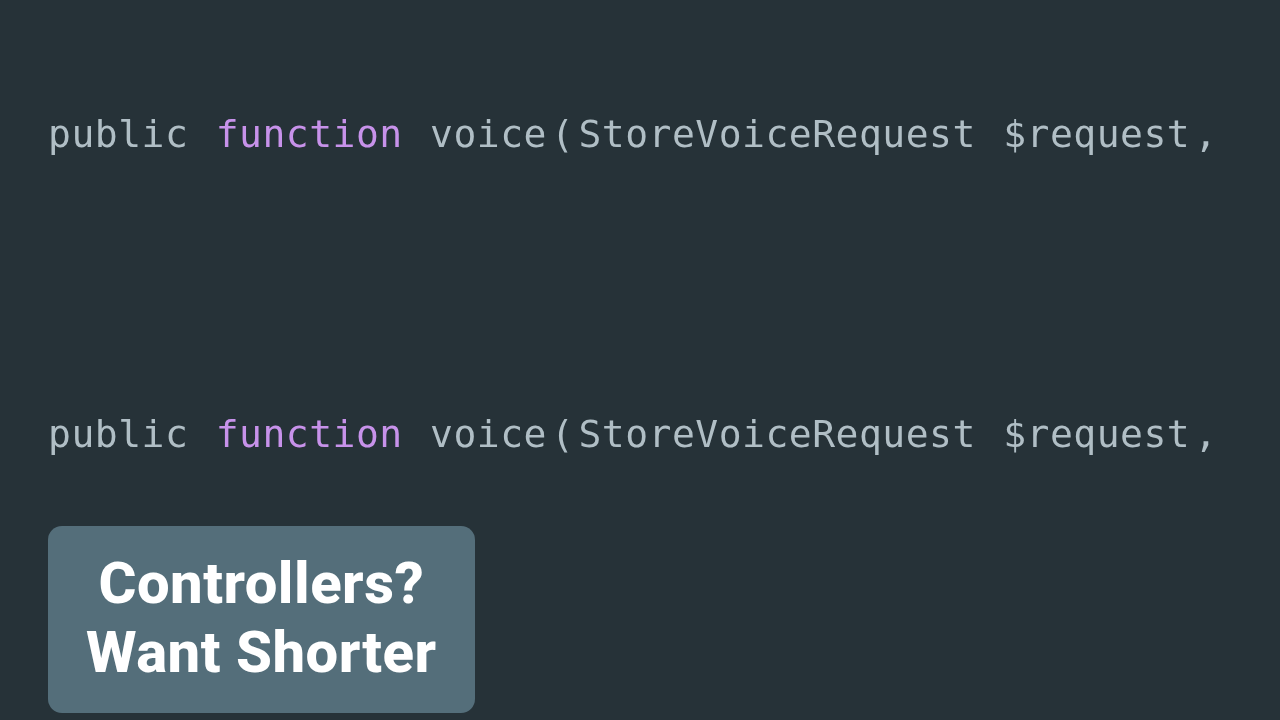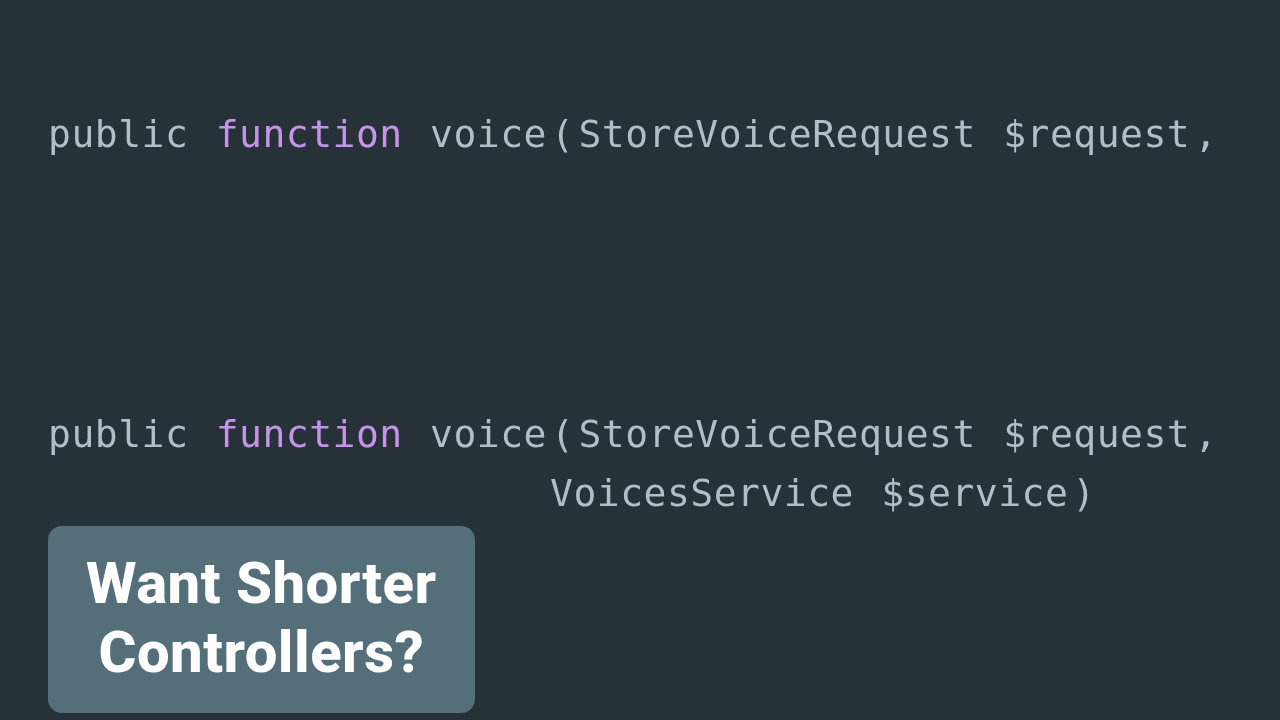--- a/index.html
+++ b/index.html
@@ -45,18 +45,18 @@
     letter-spacing: 0.5px;
   }
 </style>
 </head>
 <body>
 
 <div class="code-block code-block-1"><span class="kw-public">public</span> <span class="kw-function">function</span> <span class="fn-name">voice</span><span class="paren">(</span><span class="typ">StoreVoiceRequest</span> <span class="var">$request</span><span class="paren">,</span>
 </div>
 
 <div class="code-block code-block-2"><span class="kw-public">public</span> <span class="kw-function">function</span> <span class="fn-name">voice</span><span class="paren">(</span><span class="typ">StoreVoiceRequest</span> <span class="var">$request</span><span class="paren">,</span>
-<span class="line2"><span class="typ">VoicesService</span> <span class="var">$service</span><span class="paren">)</span></span></div>
+</div>
 
 <div class="callout">
+  <div>Controllers?</div>
   <div>Want Shorter</div>
-  <div>Controllers?</div>
 </div>
 
 </body></html>

